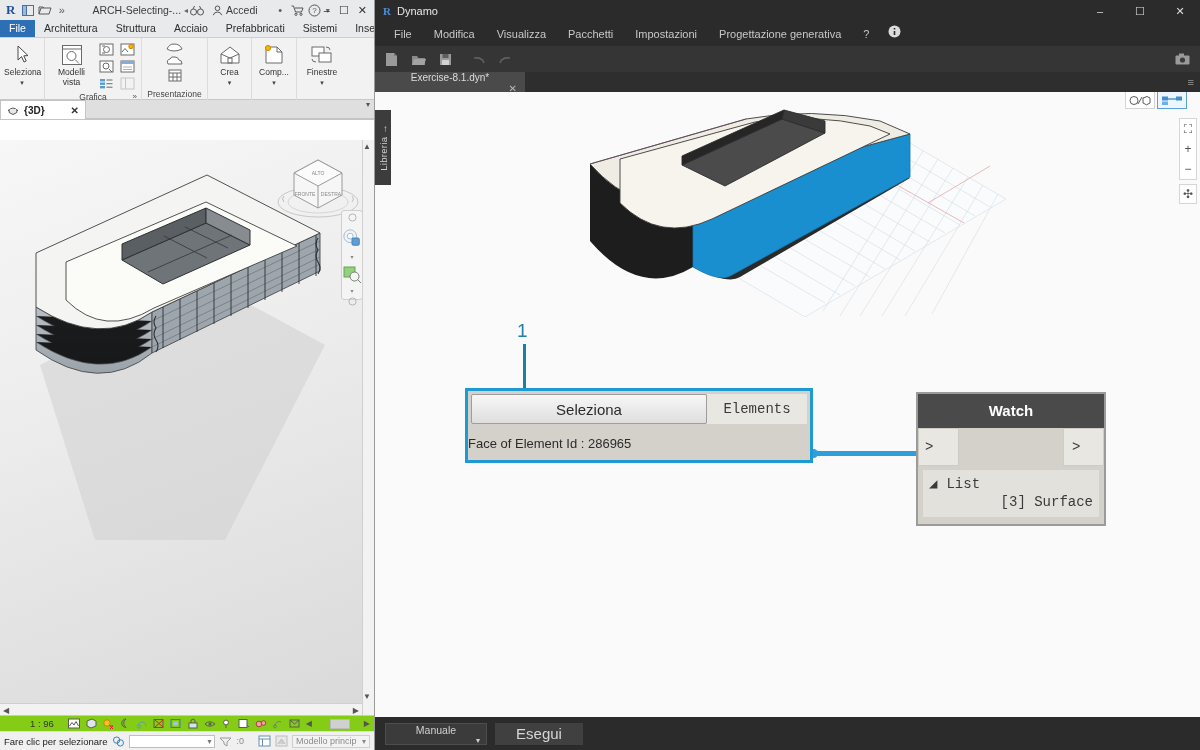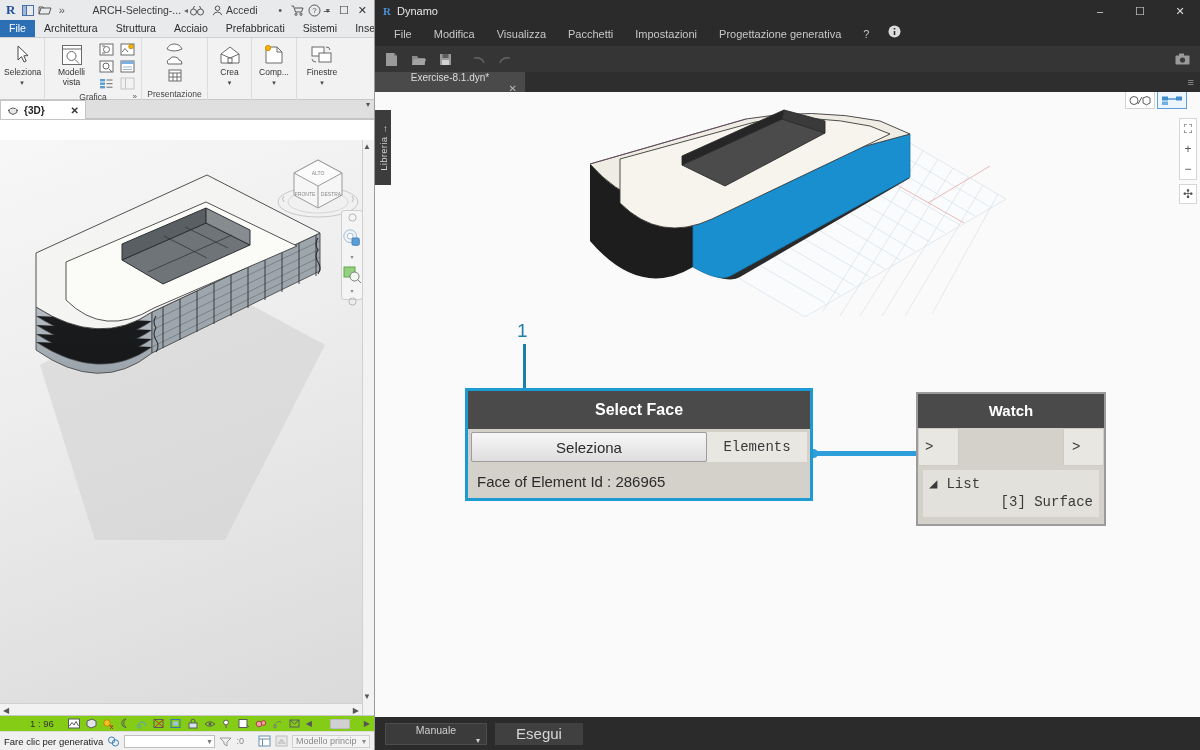--- a/index.html
+++ b/index.html
@@ -583,21 +583,21 @@
           <svg width="12" height="11" viewBox="0 0 12 11">
               <rect x="1" y="2" width="9" height="7" fill="none" stroke="#5a5a5a"></rect>
               <path d="M1 2 L5.5 6 L10 2" fill="none" stroke="#5a5a5a"></path>
             </svg>
         </span>
         <span style="font-size:8px;color:#555;">◀</span>
         <span style="margin-left:auto;width:20px;height:10px;background:#d0d0d0;border:1px solid #bbb;"></span>
         <span style="font-size:8px;color:#555;margin-left:10px;">▶</span>
       </div>
       <div class="rv-status-bot">
-        <span>Fare clic per generativa</span>
+        <span>Fare clic per selezionare</span>
         <span class="stat-ico">
           <svg width="14" height="13" viewBox="0 0 14 13">
               <circle cx="5" cy="5" r="3.4" fill="none" stroke="#2d7ab5"></circle>
               <circle cx="9" cy="8" r="3.4" fill="none" stroke="#2d7ab5"></circle>
             </svg>
         </span>
         <div class="rv-combo">
           <span style="font-size:8px;color:#777;">▾</span>
         </div>
         <span class="stat-ico">
@@ -756,26 +756,25 @@
       </svg>
 
       <div class="callout-num" style="left:142px;top:228px;">1</div>
       <div class="callout-line" style="left:148px;top:252px;height:44px;"></div>
 
       <div class="wire" style="left:438px;top:359px;width:110px;"></div>
       <div class="wire-dot" style="left:434px;top:357px;"></div>
       <div class="wire-dot" style="left:543px;top:357px;"></div>
 
       <div class="node node-sel" style="left:90px;top:296px;width:348px;">
-        <div class="node-head" style="height:38px;line-height:38px;font-size:16px;">Select Face</div>
         <div class="port-row" style="height:36px;padding:3px;gap:0;">
           <div class="sel-btn" style="flex:1;height:30px;font-size:15px;border-radius:2px;">Seleziona</div>
           <div class="port" style="width:100px;height:30px;display:flex;align-items:center;justify-content:center;font-size:14px;">Elements</div>
         </div>
-        <div class="node-foot" style="height:33px;line-height:33px;padding-left:9px;font-size:15px;">Face of Element Id : 286965</div>
+        <div class="node-foot" style="height:33px;line-height:33px;font-size:13px;">Face of Element Id : 286965</div>
       </div>
 
       <div class="node" style="left:541px;top:300px;width:190px;border:2px solid #9b9b9b;">
         <div class="node-head" style="height:34px;line-height:34px;font-size:15px;">Watch</div>
         <div class="port-row" style="height:38px;align-items:stretch;">
           <div class="port" style="width:41px;display:flex;align-items:center;padding-left:6px;font-size:14px;border:1px solid #cfccc5;">&gt;</div>
           <div style="flex:1;"></div>
           <div class="port" style="width:41px;display:flex;align-items:center;padding-left:8px;font-size:14px;border:1px solid #cfccc5;">&gt;</div>
         </div>
         <div style="padding:4px 5px 7px 5px;background:#d4d1ca;">

